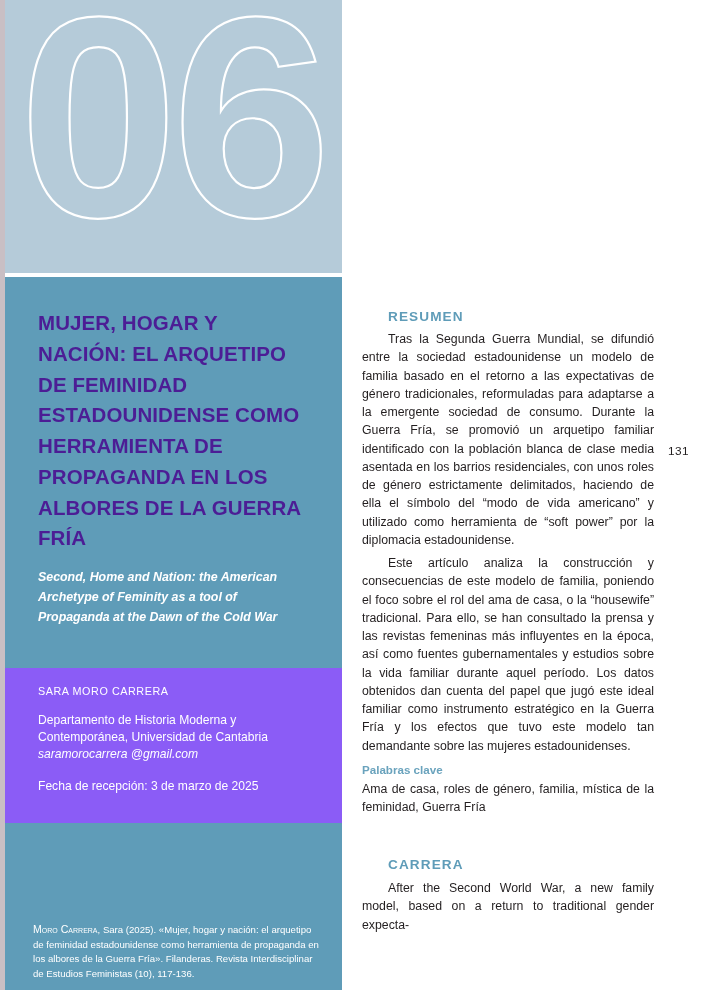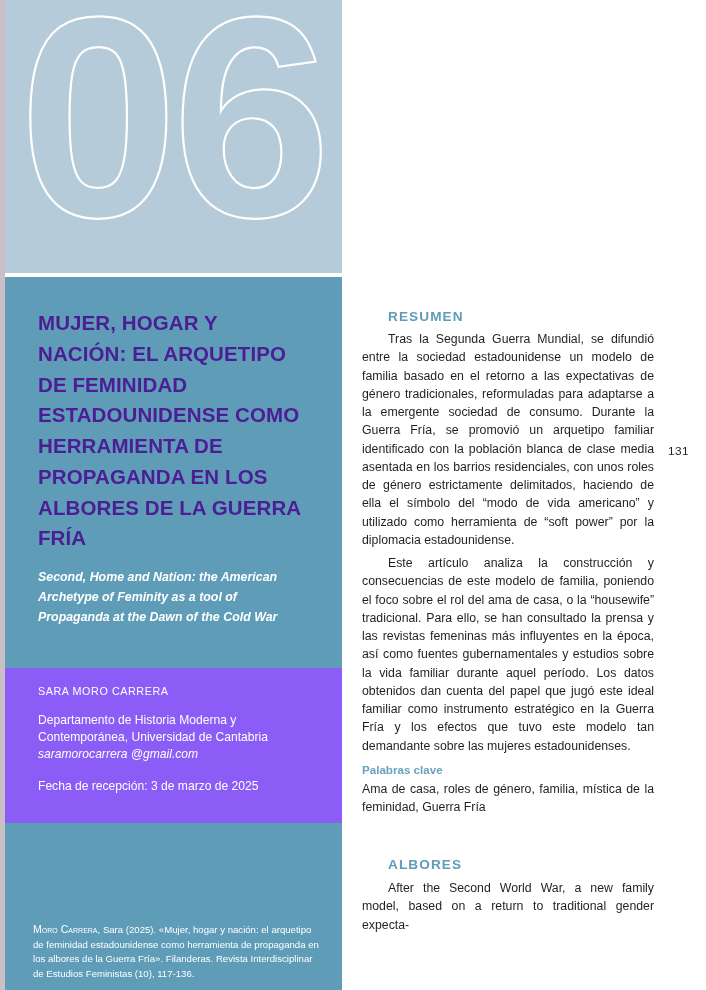--- a/index.html
+++ b/index.html
@@ -267,20 +267,20 @@
     <h2 class="section-head abs-resumen" style="color: rgb(95, 156, 184);">RESUMEN</h2>
 
     <p class="body-text abs-p1">Tras la Segunda Guerra Mundial, se difundió entre la sociedad estadounidense un modelo de familia basado en el retorno a las expectativas de género tradicionales, reformuladas para adaptarse a la emergente sociedad de consumo. Durante la Guerra Fría, se promovió un arquetipo familiar identificado con la población blanca de clase media asentada en los barrios residenciales, con unos roles de género estrictamente delimitados, haciendo de ella el símbolo del “modo de vida americano” y utilizado como herramienta de “soft power” por la diplomacia estadounidense.</p>
 
     <p class="body-text abs-p2">Este artículo analiza la construcción y consecuencias de este modelo de familia, poniendo el foco sobre el rol del ama de casa, o la “housewife” tradicional. Para ello, se han consultado la prensa y las revistas femeninas más influyentes en la época, así como fuentes gubernamentales y estudios sobre la vida familiar durante aquel período. Los datos obtenidos dan cuenta del papel que jugó este ideal familiar como instrumento estratégico en la Guerra Fría y los efectos que tuvo este modelo tan demandante sobre las mujeres estadounidenses.</p>
 
     <h3 class="kw-head kw-head-pos">Palabras clave</h3>
 
     <p class="kw-body kw-body-pos">Ama de casa, roles de género, familia, mística de la feminidad, Guerra Fría</p>
 
-    <h2 class="section-head abs-head-pos" style="color: rgb(95, 156, 184);">ALBORES</h2>
+    <h2 class="section-head abs-head-pos" style="color: rgb(95, 156, 184);">CARRERA</h2>
 
     <p class="body-text abs-p3">After the Second World War, a new family model, based on a return to traditional gender expecta-</p>
   </div>
 
   <p class="folio">131</p>
 
 </div>
 
 </body></html>

